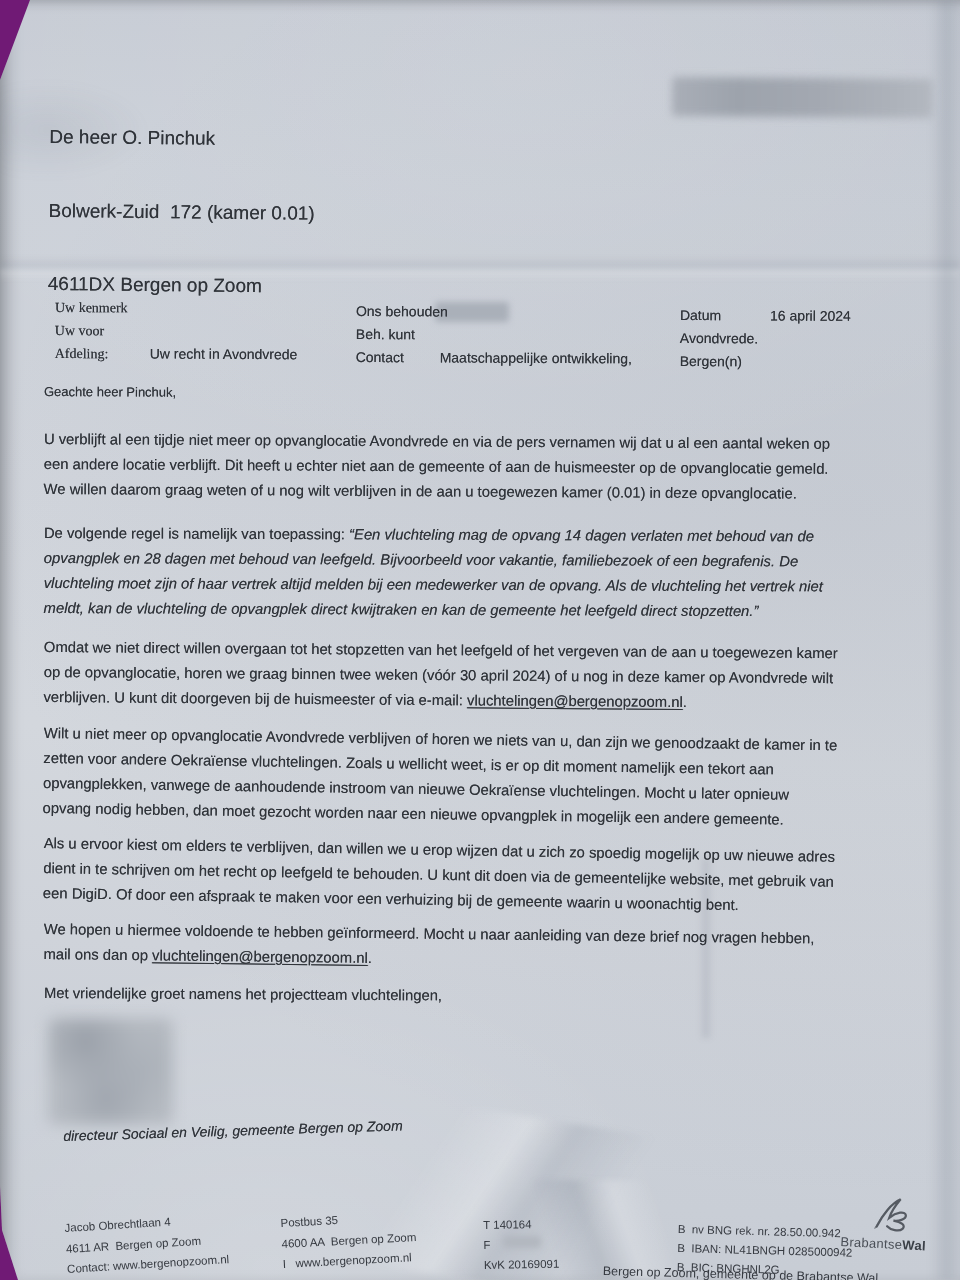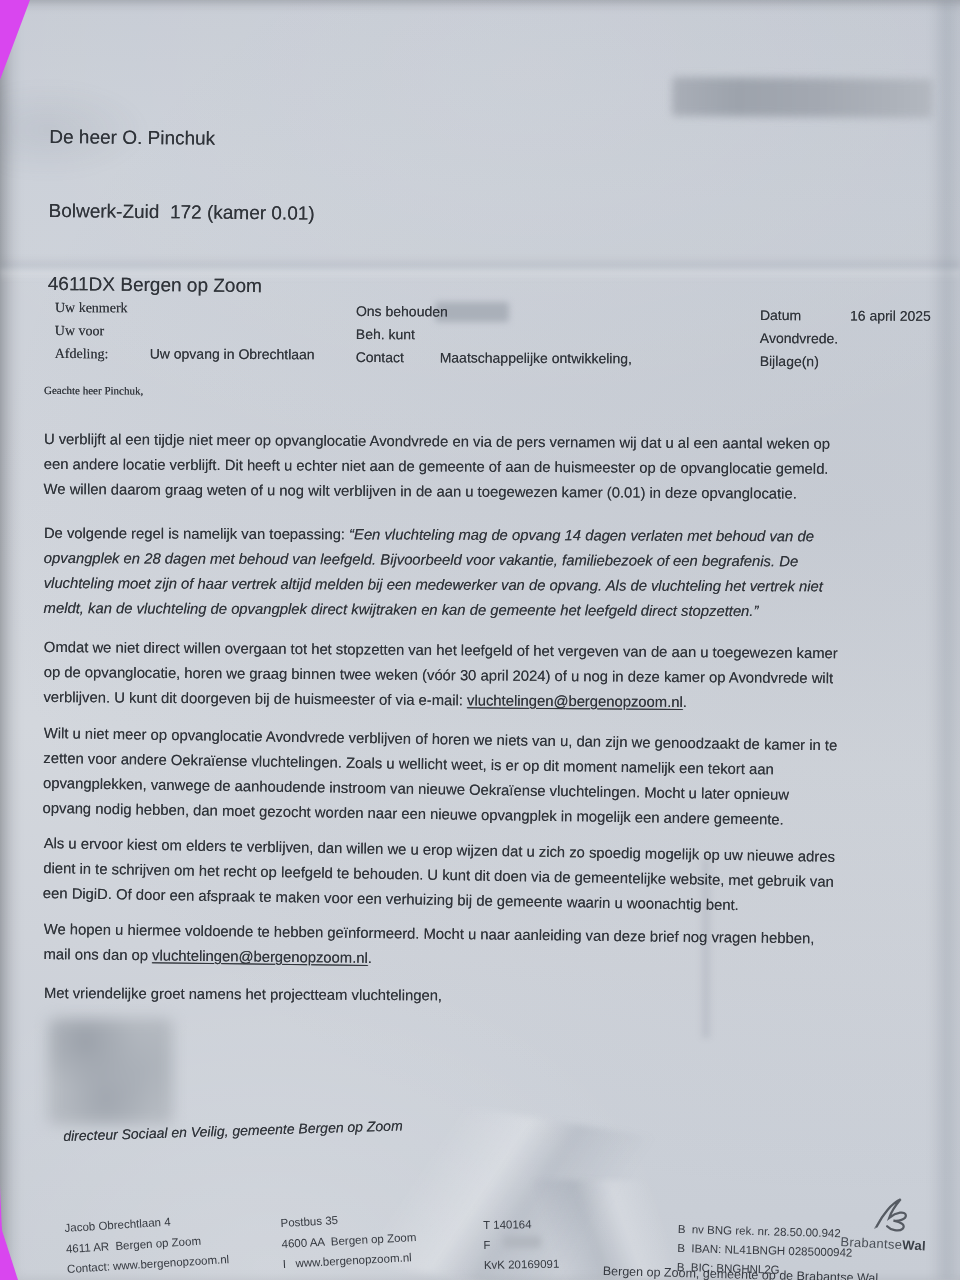--- a/index.html
+++ b/index.html
@@ -1,16 +1,16 @@
 <!DOCTYPE html>
 <html><head>
 <meta charset="utf-8">
 <style>
   html,body{margin:0;padding:0;background:#101216;}
-  .photo{position:relative;width:960px;height:1280px;background:#d946ef;overflow:hidden;
+  .photo{position:relative;width:960px;height:1280px;background:#701a75;overflow:hidden;
          font-family:"Liberation Sans","DejaVu Sans",sans-serif;}
   .paper{position:absolute;inset:0;
     clip-path:polygon(30px 0,960px 0,960px 1280px,18px 1280px,2px 1230px,0 1185px,0 80px);
     background:
       radial-gradient(120% 55% at 55% 6%, rgba(255,255,255,0.10), transparent 60%),
       radial-gradient(80% 45% at 28% 99%, rgba(255,255,255,0.16), transparent 55%),
       radial-gradient(150% 90% at 88% 40%, rgba(108,118,134,0.10), transparent 60%),
       linear-gradient(183deg,#c5cad3 0%,#cbd0d8 16%,#d0d4db 40%,#d3d7dd 58%,#cfd3da 74%,#cacfd7 88%,#c7ccd4 100%);
     box-shadow:inset 14px 0 18px -10px rgba(24,27,32,0.38), inset 0 10px 14px -10px rgba(24,27,32,0.25);
   }
@@ -42,23 +42,23 @@
       radial-gradient(circle at 30% 22%,#9aa0a9,transparent 42%),
       radial-gradient(circle at 46% 76%,#a0a6af,transparent 46%),
       radial-gradient(circle at 72% 46%,#aab0b8,transparent 52%),
       #b6bbc2;}
 
   .meta-col{font-size:14px;line-height:23px;transform:rotate(0.3deg);transform-origin:0 0;}
   .meta-row{display:flex;white-space:pre;}
   .meta-label{flex:0 0 auto;}
   .meta-col1{left:55px;top:296px;} .meta-col1 .meta-label{width:95px;font-family:Liberation Serif, serif;}
   .meta-col2{left:356px;top:300px;} .meta-col2 .meta-label{width:84px;}
-  .meta-col3{left:760px;top:304px;} .meta-col3 .meta-label{width:90px;}
+  .meta-col3{left:680px;top:304px;} .meta-col3 .meta-label{width:90px;}
 
-  .salutation{left:44px;top:384px;font-size:11px;transform:rotate(0.3deg);transform-origin:0 0;white-space:pre;font-family:Liberation Serif, serif;}
+  .salutation{left:44px;top:384px;font-size:13px;transform:rotate(0.3deg);transform-origin:0 0;white-space:pre;}
   .para{margin:0;font-size:14.8px;line-height:25px;white-space:pre;transform-origin:0 0;left:44px;}
   .p0{top:427px;transform:rotate(0.35deg);}
   .p1{top:521px;transform:rotate(0.25deg);}
   .p2{top:635px;transform:rotate(0.45deg);}
   .p3{top:721px;transform:rotate(0.9deg);}
   .p4{top:831px;transform:rotate(1.0deg);}
   .p5{top:917px;transform:rotate(0.7deg);}
   .p6{top:981px;transform:rotate(0.35deg);}
   .it{font-style:italic;}
   .ul{text-decoration:underline;text-underline-offset:2px;}
@@ -96,31 +96,31 @@
       <div>Bolwerk-Zuid  172 (kamer 0.01)</div>
       <div>4611DX Bergen op Zoom</div>
     </div>
 
     <div class="redact redact-topright"></div>
     <div class="redact redact-kenmerk"></div>
 
     <div class="abs meta-col meta-col1 ink">
       <div class="meta-row"><span class="meta-label">Uw kenmerk</span><span></span></div>
       <div class="meta-row"><span class="meta-label">Uw voor</span><span></span></div>
-      <div class="meta-row"><span class="meta-label">Afdeling:</span><span>Uw opvang in Obrechtlaan</span></div>
+      <div class="meta-row"><span class="meta-label">Afdeling:</span><span>Uw recht in Avondvrede</span></div>
     </div>
     <div class="abs meta-col meta-col2 ink">
       <div class="meta-row"><span class="meta-label">Ons behouden</span><span></span></div>
       <div class="meta-row"><span class="meta-label">Beh. kunt</span><span></span></div>
       <div class="meta-row"><span class="meta-label">Contact</span><span>Maatschappelijke ontwikkeling,</span></div>
     </div>
     <div class="abs meta-col meta-col3 ink">
-      <div class="meta-row"><span class="meta-label">Datum</span><span>16 april 2025</span></div>
+      <div class="meta-row"><span class="meta-label">Datum</span><span>16 april 2024</span></div>
       <div class="meta-row"><span class="meta-label">Avondvrede.</span><span></span></div>
-      <div class="meta-row"><span class="meta-label">Bijlage(n)</span><span></span></div>
+      <div class="meta-row"><span class="meta-label">Bergen(n)</span><span></span></div>
     </div>
 
     <div class="abs salutation ink">Geachte heer Pinchuk,</div>
     <p class="abs para p0 ink"><span>U verblijft al een tijdje niet meer op opvanglocatie Avondvrede en via de pers vernamen wij dat u al een aantal weken op
 een andere locatie verblijft. Dit heeft u echter niet aan de gemeente of aan de huismeester op de opvanglocatie gemeld.
 We willen daarom graag weten of u nog wilt verblijven in de aan u toegewezen kamer (0.01) in deze opvanglocatie.</span></p>
     <p class="abs para p1 ink"><span>De volgende regel is namelijk van toepassing: </span><span class="it">“Een vluchteling mag de opvang 14 dagen verlaten met behoud van de
 opvangplek en 28 dagen met behoud van leefgeld. Bijvoorbeeld voor vakantie, familiebezoek of een begrafenis. De
 vluchteling moet zijn of haar vertrek altijd melden bij een medewerker van de opvang. Als de vluchteling het vertrek niet
 meldt, kan de vluchteling de opvangplek direct kwijtraken en kan de gemeente het leefgeld direct stopzetten.”</span></p>

